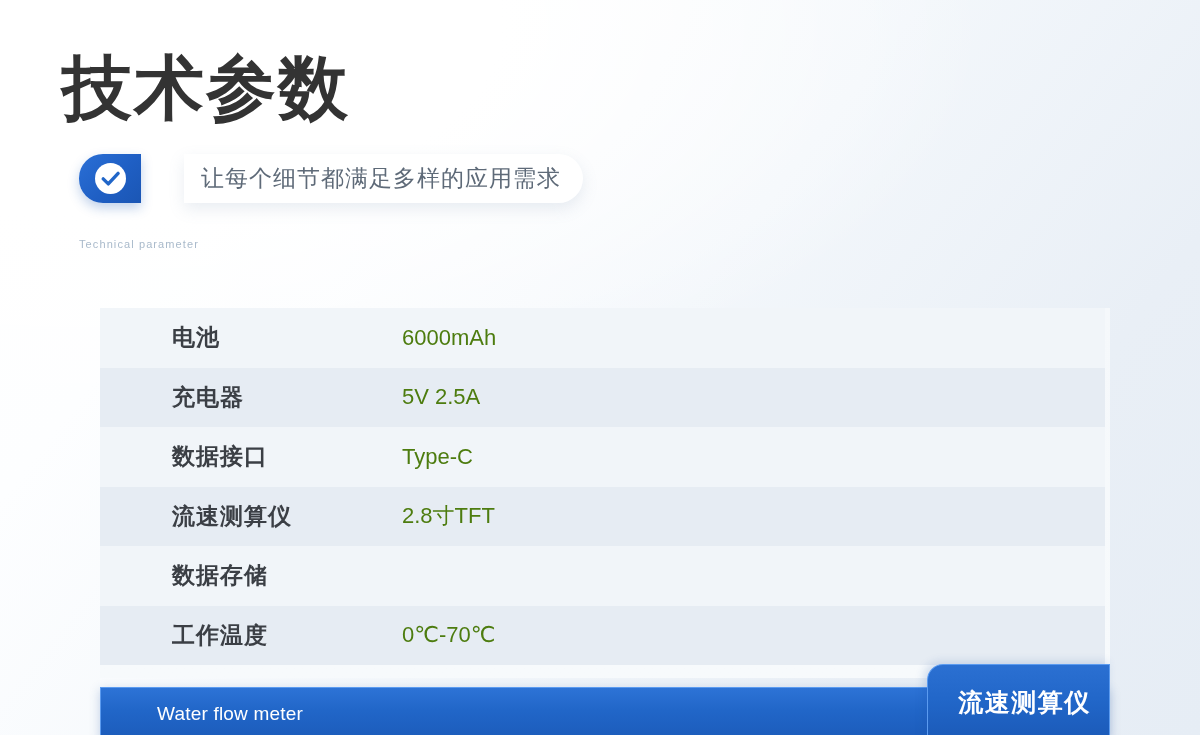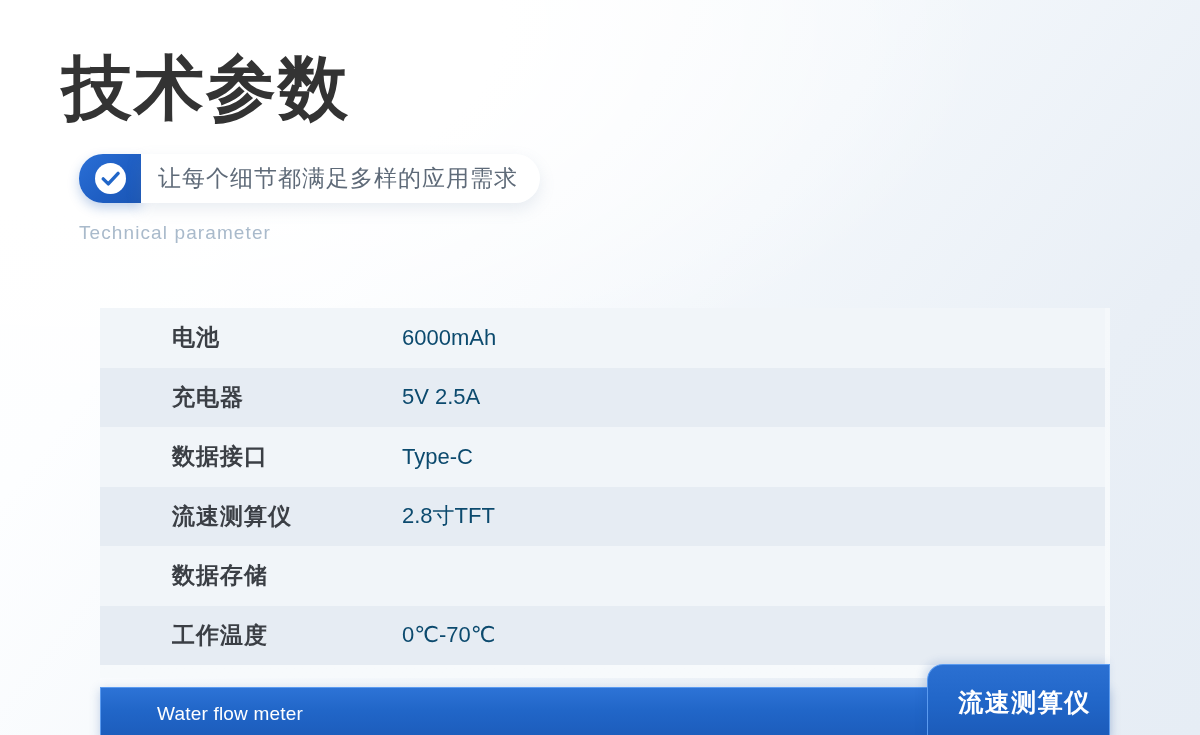--- a/index.html
+++ b/index.html
@@ -47,20 +47,21 @@
   }
   .subtitle-pill {
     position: relative;
     display: flex;
     align-items: center;
     height: 49px;
     padding-right: 22px;
     background: #ffffff;
     border-radius: 0 26px 26px 0;
     box-shadow: 0 6px 16px rgba(120,145,175,0.16);
+    margin-left: 43px;
   }
   .check-badge {
     position: relative;
     width: 62px;
     height: 49px;
     background: linear-gradient(135deg, #2a6fd6 0%, #1f5fc4 55%, #1b56b4 100%);
     border-radius: 24px 0 0 24px;
     display: flex;
     align-items: center;
     justify-content: center;
@@ -72,22 +73,22 @@
     font-size: 23px;
     color: #5e6a78;
     padding-left: 17px;
     white-space: nowrap;
     letter-spacing: 1px;
   }
 
   .eyebrow {
     position: absolute;
     left: 79px;
-    top: 222px;
-    font-size: 19px;
+    top: 238px;
+    font-size: 11px;
     letter-spacing: 1.1px;
     color: #a9bacb;
     white-space: nowrap;
   }
 
   
   .spec-card {
     position: absolute;
     left: 100px;
     top: 308px;
@@ -110,21 +111,21 @@
     padding-left: 72px;
     box-sizing: border-box;
     font-size: 23px;
     font-weight: bold;
     color: #3b3f45;
     letter-spacing: 1px;
     white-space: nowrap;
   }
   .spec-val {
     font-size: 22px;
-    color: #0c4a6e;
+    color: #4d7c0f;
     white-space: nowrap;
     padding-left: 72px;
   }
 
   
   .footer {
     position: absolute;
     left: 100px;
     top: 655px;
     width: 1010px;

